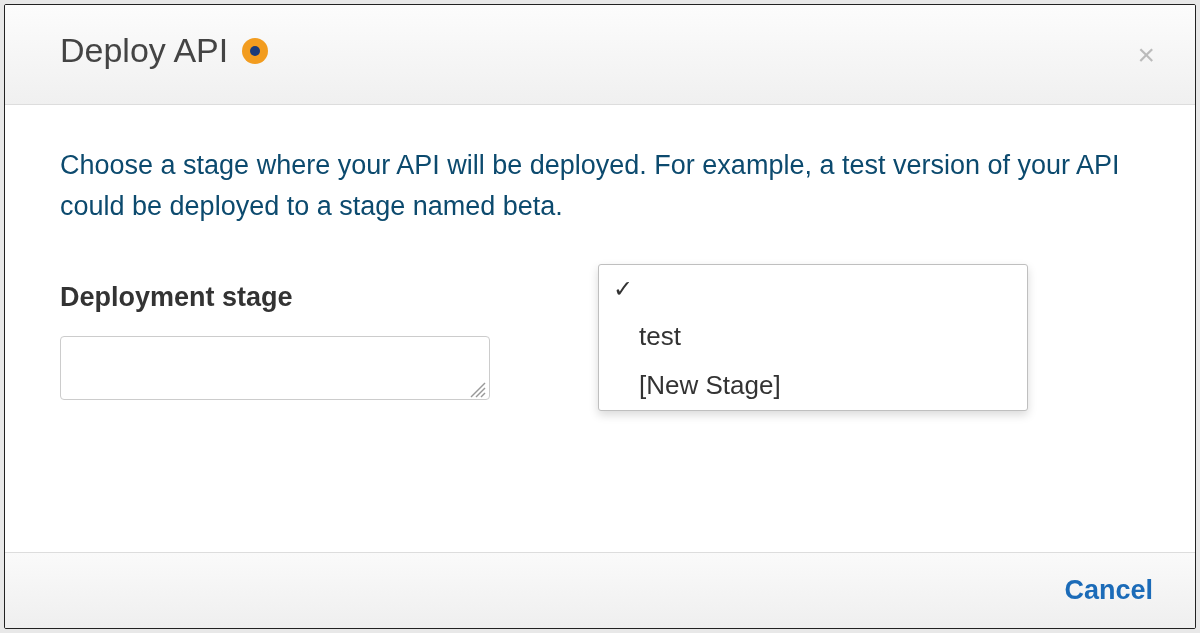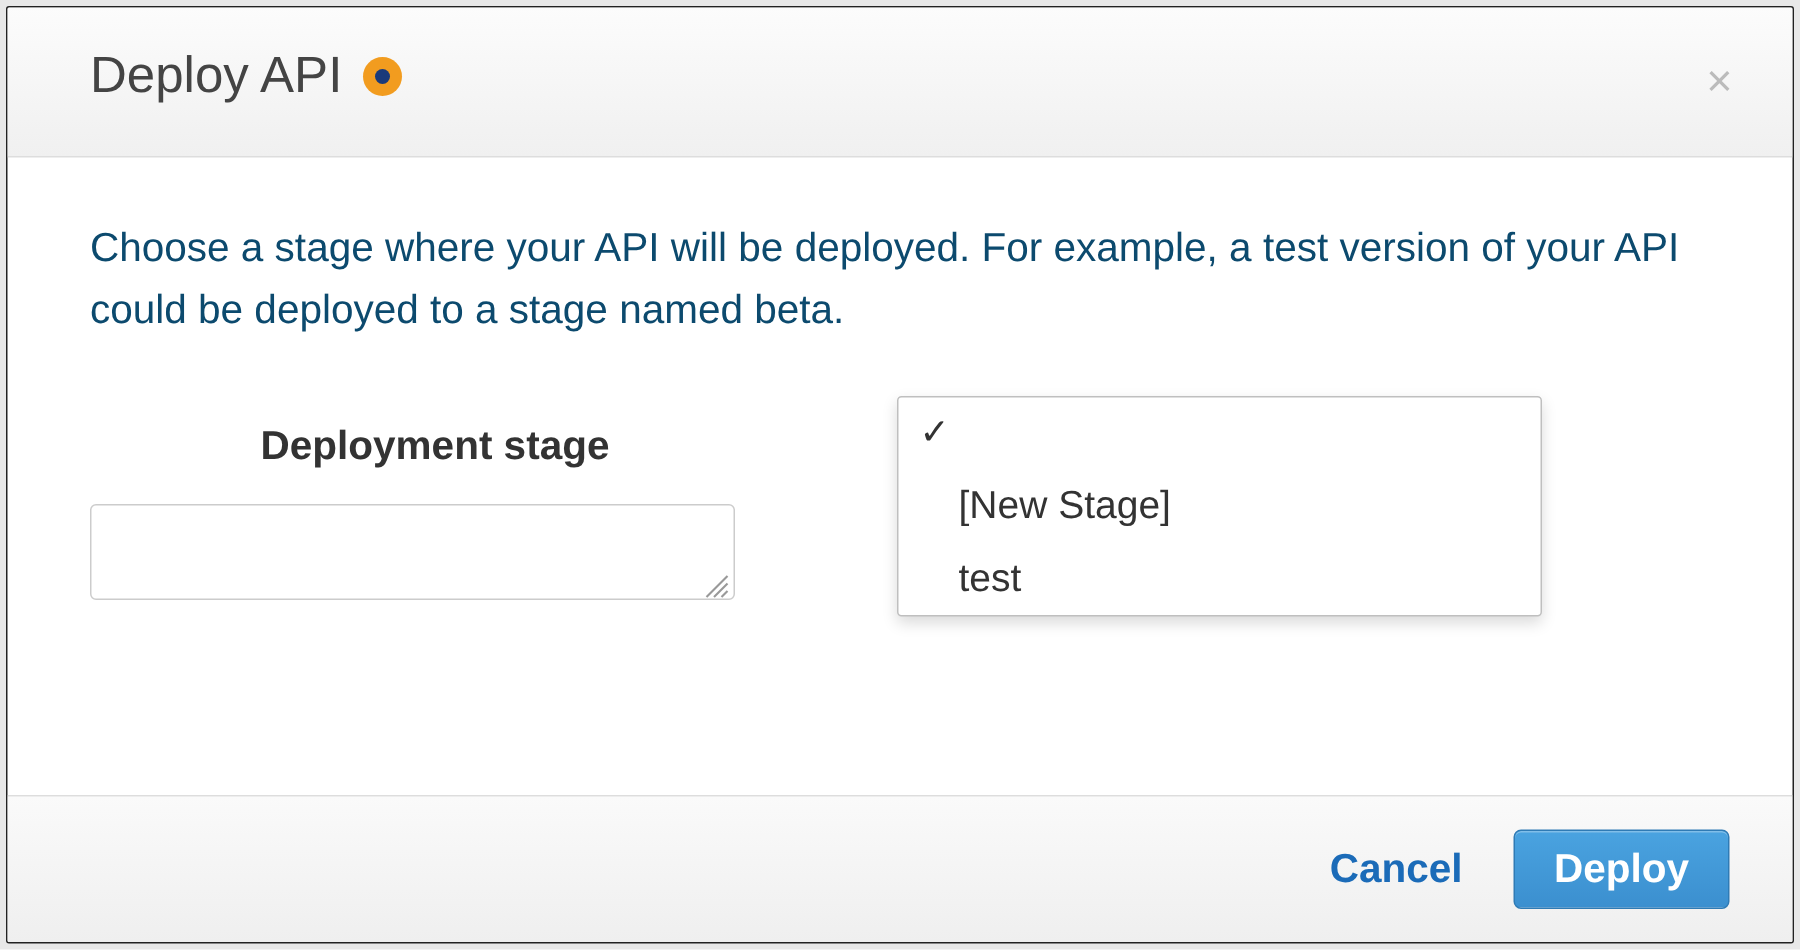--- a/index.html
+++ b/index.html
@@ -76,21 +76,21 @@
     .form-rows {
       position: relative;
     }
     .form-row {
       display: flex;
       align-items: flex-start;
       margin-bottom: 20px;
     }
     .form-label {
       width: 500px;
-      text-align: center;
+      text-align: left;
       font-size: 27px;
       font-weight: 700;
       color: #333;
       padding-right: 40px;
       padding-top: 6px;
     }
     .dropdown {
       position: absolute;
       left: 538px;
       top: -12px;
@@ -204,29 +204,28 @@
         </div>
       </div>
 
       <div class="dropdown">
         <div class="dropdown-item">
           <span class="check-col">✓</span>
           <span></span>
         </div>
         <div class="dropdown-item">
           <span class="check-col"></span>
-          <span>[New Stage]</span>
+          <span>test</span>
         </div>
         <div class="dropdown-item">
           <span class="check-col"></span>
-          <span>test</span>
+          <span>[New Stage]</span>
         </div>
       </div>
 
     </div>
   </div>
 
   <div class="modal-footer">
     <button class="btn-cancel">Cancel</button>
-    <button class="btn-deploy">Deploy</button>
   </div>
 
 </div>
 
 </body></html>

